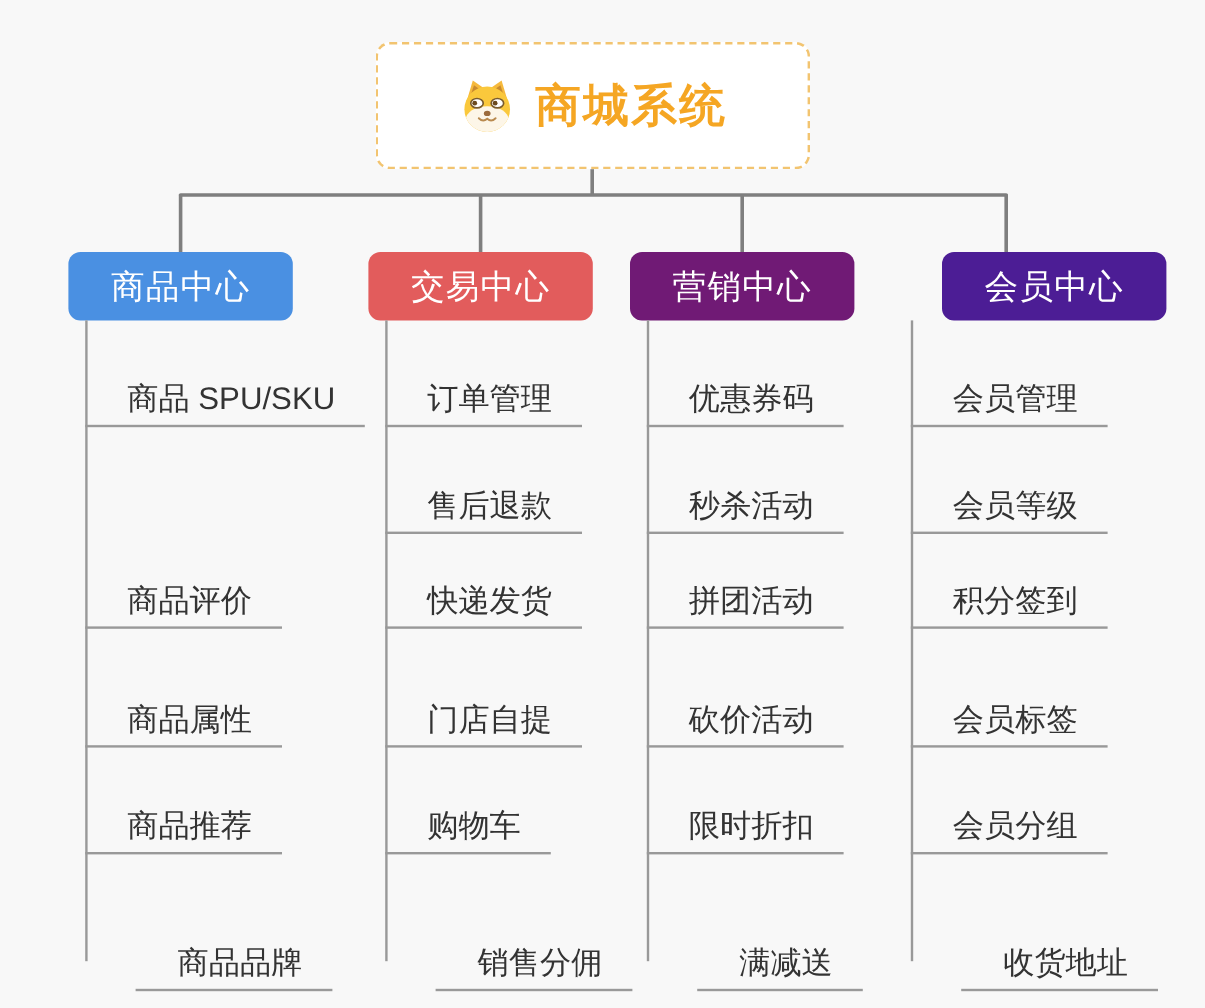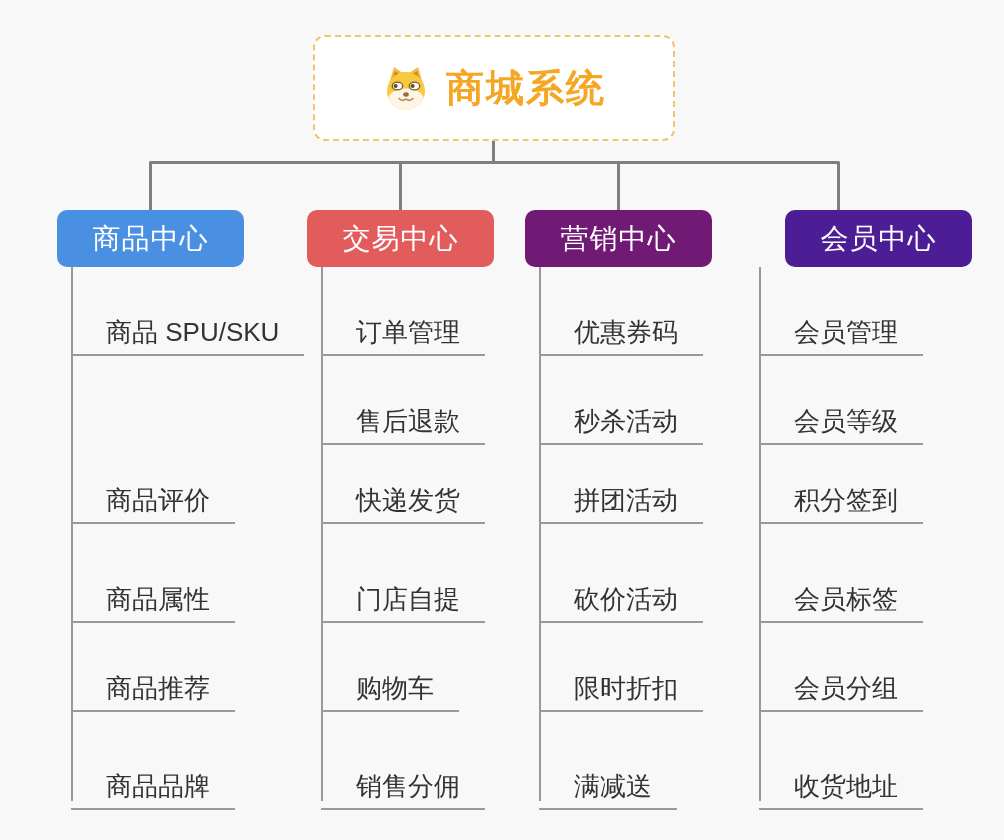--- a/index.html
+++ b/index.html
@@ -92,21 +92,21 @@
     border-bottom: 2px solid #999999;
     font-size: 26px;
     color: #333333;
     white-space: nowrap;
   }
   .leaf.it0 { top: 108px; }
   .leaf.it1 { top: 197px; }
   .leaf.it2 { top: 276px; }
   .leaf.it3 { top: 375px; }
   .leaf.it4 { top: 464px; }
-  .leaf.it5 { top: 562px; }
+  .leaf.it5 { top: 578px; margin-left: 42px; }
 </style>
 </head>
 <body>
 
 <div class="canvas">
 
   <div class="root-node">
     <svg class="root-icon" viewBox="0 0 48 46" aria-hidden="true">
       <polygon points="7,19 12,2 25,11" fill="#f6b93c"></polygon>
       <polygon points="41,19 36,2 23,11" fill="#f6b93c"></polygon>

